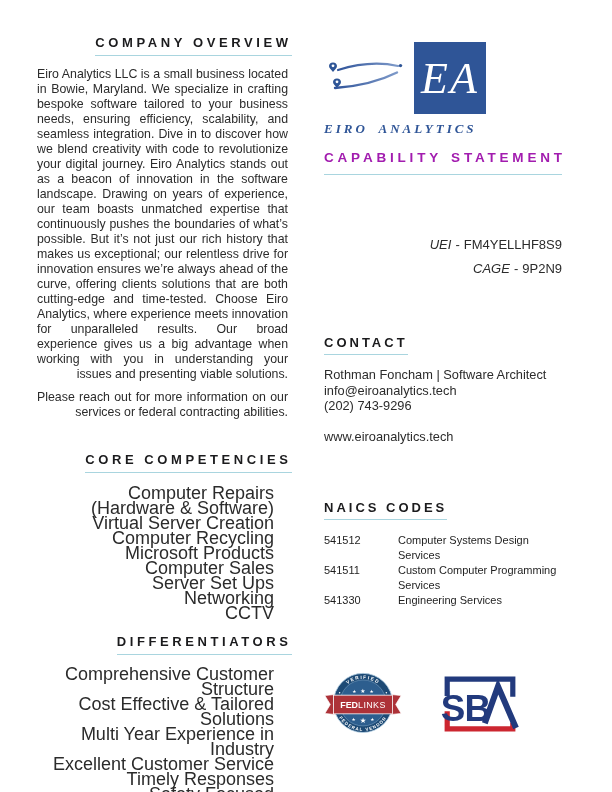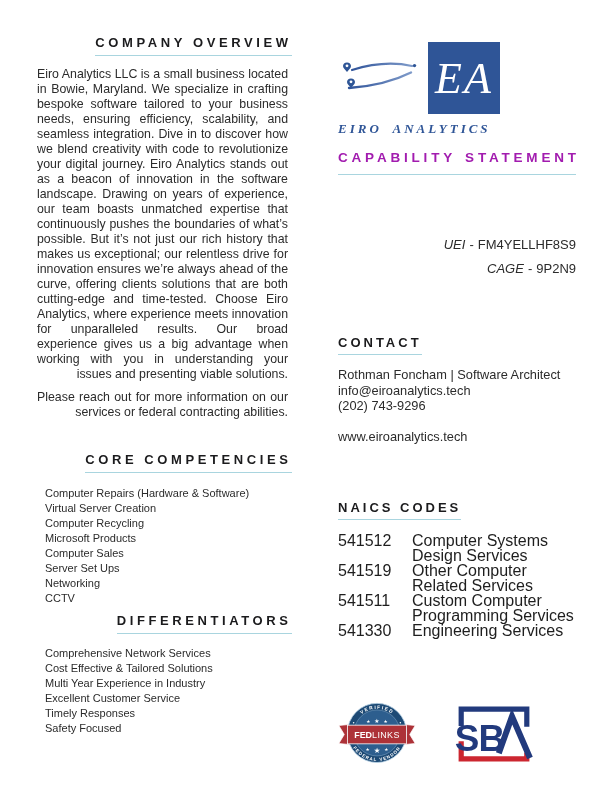--- a/index.html
+++ b/index.html
@@ -1,36 +1,36 @@
 <!DOCTYPE html>
 <html><head>
 <meta charset="utf-8">
 <style>
   html,body{margin:0;padding:0;background:#ffffff;}
   body{width:612px;height:792px;font-family:"Liberation Sans",sans-serif;}
   .page{position:relative;width:612px;height:792px;background:#ffffff;overflow:hidden;}
 
   .col-left{position:absolute;left:37px;top:0;width:251px;padding-top:36px;}
-  .col-right{position:absolute;left:338px;top:0;width:238px;}
+  .col-right{position:absolute;left:324px;top:0;width:238px;}
 
   
   .sec-head{text-align:right;font-weight:700;font-size:13px;line-height:13px;
             letter-spacing:3.6px;color:#1b1b1d;}
   .sec-head .ul{display:inline-block;padding-bottom:6px;border-bottom:1.5px solid #a9d5df;
                 margin-right:-3.6px;}
   .lhead{font-weight:700;font-size:13px;line-height:13px;letter-spacing:3px;color:#1b1b1d;}
   .lhead .ul{display:inline-block;padding-bottom:5px;border-bottom:1.5px solid #a9d5df;}
 
   
   .body-text{font-size:12.35px;line-height:15px;color:#2b2b2b;
              text-align:justify;text-align-last:right;}
   .p1{margin:11px 0 0 0;}
   .p2{margin:8px 0 0 0;}
-  .rlist{list-style:none;margin:8px;padding:0;text-align:left;
-         font-size:11px;line-height:15px;color:#2b2b2b;}
+  .rlist{list-style:none;margin:14px;padding:0;text-align:right;
+         font-size:18px;line-height:15px;color:#2b2b2b;}
   .core-head{margin-top:33px;}
   .core-list{margin-top:13px;}
   .diff-head{}
   .diff-list{margin-top:12px;}
 
   
   .logo-row{display:flex;align-items:flex-start;padding-top:42px;}
   .swoosh{margin-top:15px;flex:none;}
   .ea-box{width:72px;height:72px;background:#2f5597;color:#ffffff;margin-left:6px;
           display:flex;align-items:center;justify-content:center;
@@ -48,21 +48,21 @@
   .ids .idrow{margin-bottom:9px;line-height:15px;}
   .lbl-it{font-style:italic;}
   .idsep{margin:0 4px;}
 
   .contact-head{margin-top:60px;}
   .contact-lines{margin-top:12px;font-size:12.8px;line-height:15.5px;color:#2b2b2b;}
   .website{margin-top:15px;font-size:12.8px;color:#2b2b2b;}
 
   .naics-head{margin-top:57px;}
   .naics-rows{margin-top:13px;}
-  .nrow{display:grid;grid-template-columns:74px 1fr;font-size:16px;line-height:15px;color:#1e1e1e;}
+  .nrow{display:grid;grid-template-columns:74px 1fr;font-size:11px;line-height:15px;color:#1e1e1e;}
 
   .badges{margin-top:56px;display:flex;align-items:center;gap:38px;}
   .badge{flex:none;}
 </style>
 </head>
 <body>
 
 <div class="page">
 
   <div class="col-left">
@@ -84,21 +84,21 @@
       <li>Computer Sales</li>
       <li>Server Set Ups</li>
       <li>Networking</li>
       <li>CCTV</li>
     </ul>
 
     <div class="sec-head diff-head">
       <span class="ul">DIFFERENTIATORS</span>
     </div>
     <ul class="rlist diff-list">
-      <li>Comprehensive Network Services</li>
+      <li>Comprehensive Customer Structure</li>
       <li>Cost Effective &amp; Tailored Solutions</li>
       <li>Multi Year Experience in Industry</li>
       <li>Excellent Customer Service</li>
       <li>Timely Responses</li>
       <li>Safety Focused</li>
     </ul>
   </div>
 
   <div class="col-right">
 
@@ -148,24 +148,20 @@
 
     <div class="lhead naics-head">
       <span class="ul">NAICS CODES</span>
     </div>
     <div class="naics-rows">
       <div class="nrow">
         <span>541512</span>
         <span>Computer Systems Design Services</span>
       </div>
       <div class="nrow">
-        <span>541519</span>
-        <span>Other Computer Related Services</span>
-      </div>
-      <div class="nrow">
         <span>541511</span>
         <span>Custom Computer Programming Services</span>
       </div>
       <div class="nrow">
         <span>541330</span>
         <span>Engineering Services</span>
       </div>
     </div>
 
     <div class="badges">

